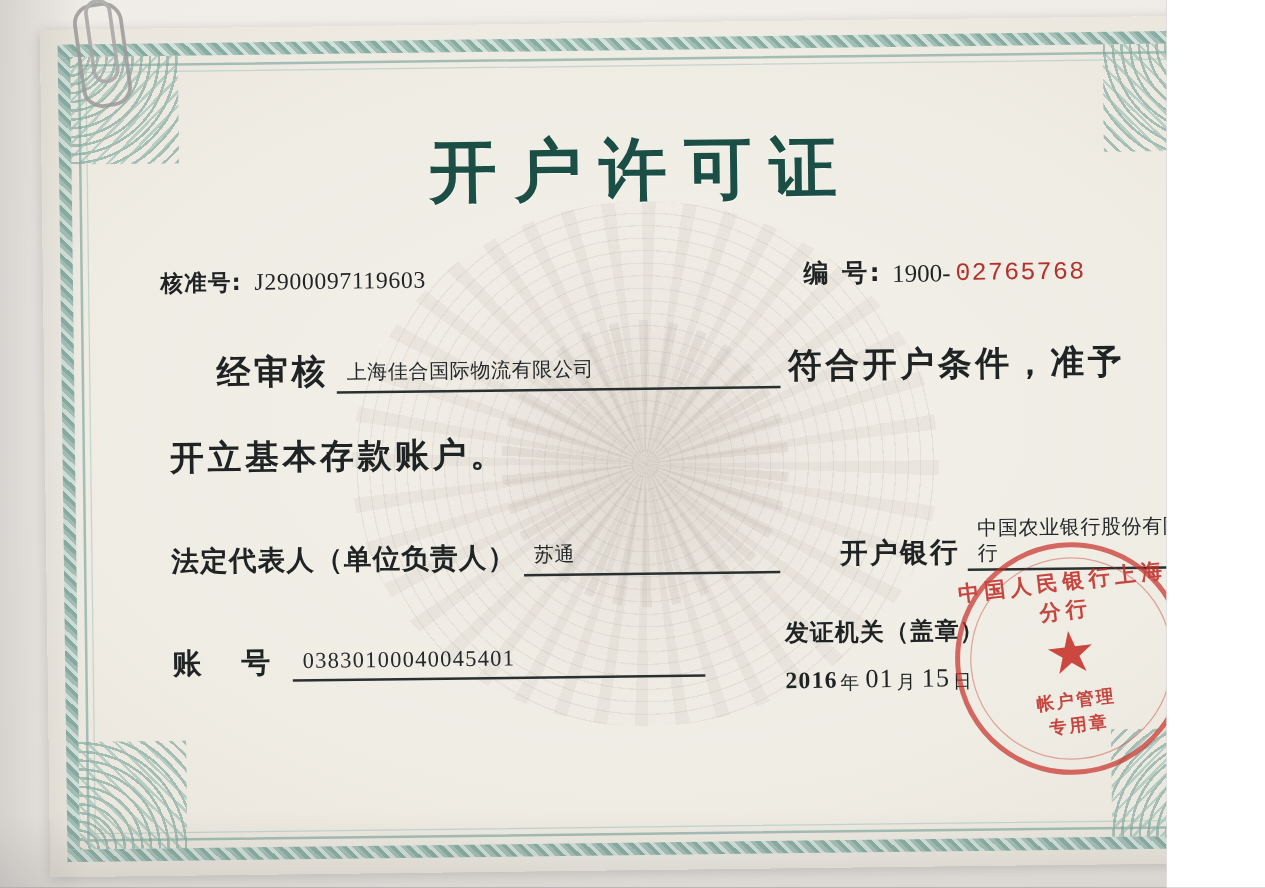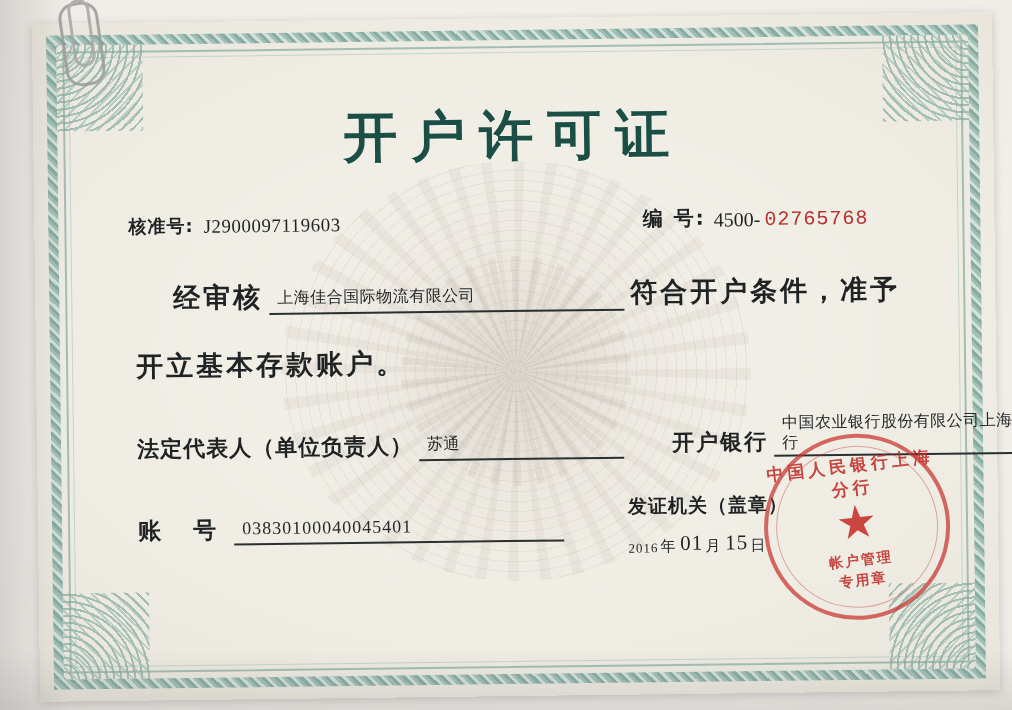--- a/index.html
+++ b/index.html
@@ -9,21 +9,21 @@
   }
   body {
     width: 1012px;
     height: 710px;
     overflow: hidden;
     font-family: "DejaVu Sans", sans-serif;
   }
 
   #page {
     position: relative;
-    width: 1012px;
+    width: 933px;
     height: 710px;
     background: #737373;
     overflow: hidden;
   }
 
   
   .paper-bg {
     position: absolute;
     inset: 0;
     background:
@@ -263,21 +263,22 @@
   .issue-date {
     margin-top: 12px;
     display: flex;
     align-items: flex-end;
     font-size: 17px;
     font-weight: normal;
     letter-spacing: 1px;
   }
   .issue-date .d-year {
     font-family: "Liberation Serif", serif;
-    font-size: 13px;
+    font-size: 19px;
+    font-weight: bold;
   }
   .issue-date .unit { margin: 0 2px 0 2px; font-size: 15px; }
   .issue-date .d-part {
     font-family: "Liberation Serif", serif;
     font-size: 21px;
     margin-left: 2px;
   }
 
   
   .seal {
@@ -388,21 +389,21 @@
 
       <div class="title">开户许可证</div>
 
       <div class="row-ids">
         <div class="approval">
           <span class="lbl">核准号:</span>
           <span class="val">J2900097119603</span>
         </div>
         <div class="serial">
           <span class="lbl">编 号:</span>
-          <span class="prefix">4500-</span>
+          <span class="prefix">1900-</span>
           <span class="num">02765768</span>
         </div>
       </div>
 
       <div class="body-line line1">
         <span>经审核</span>
         <span class="fill company">
           <span class="txt">上海佳合国际物流有限公司</span>
         </span>
         <span>符合开户条件，准予</span>

